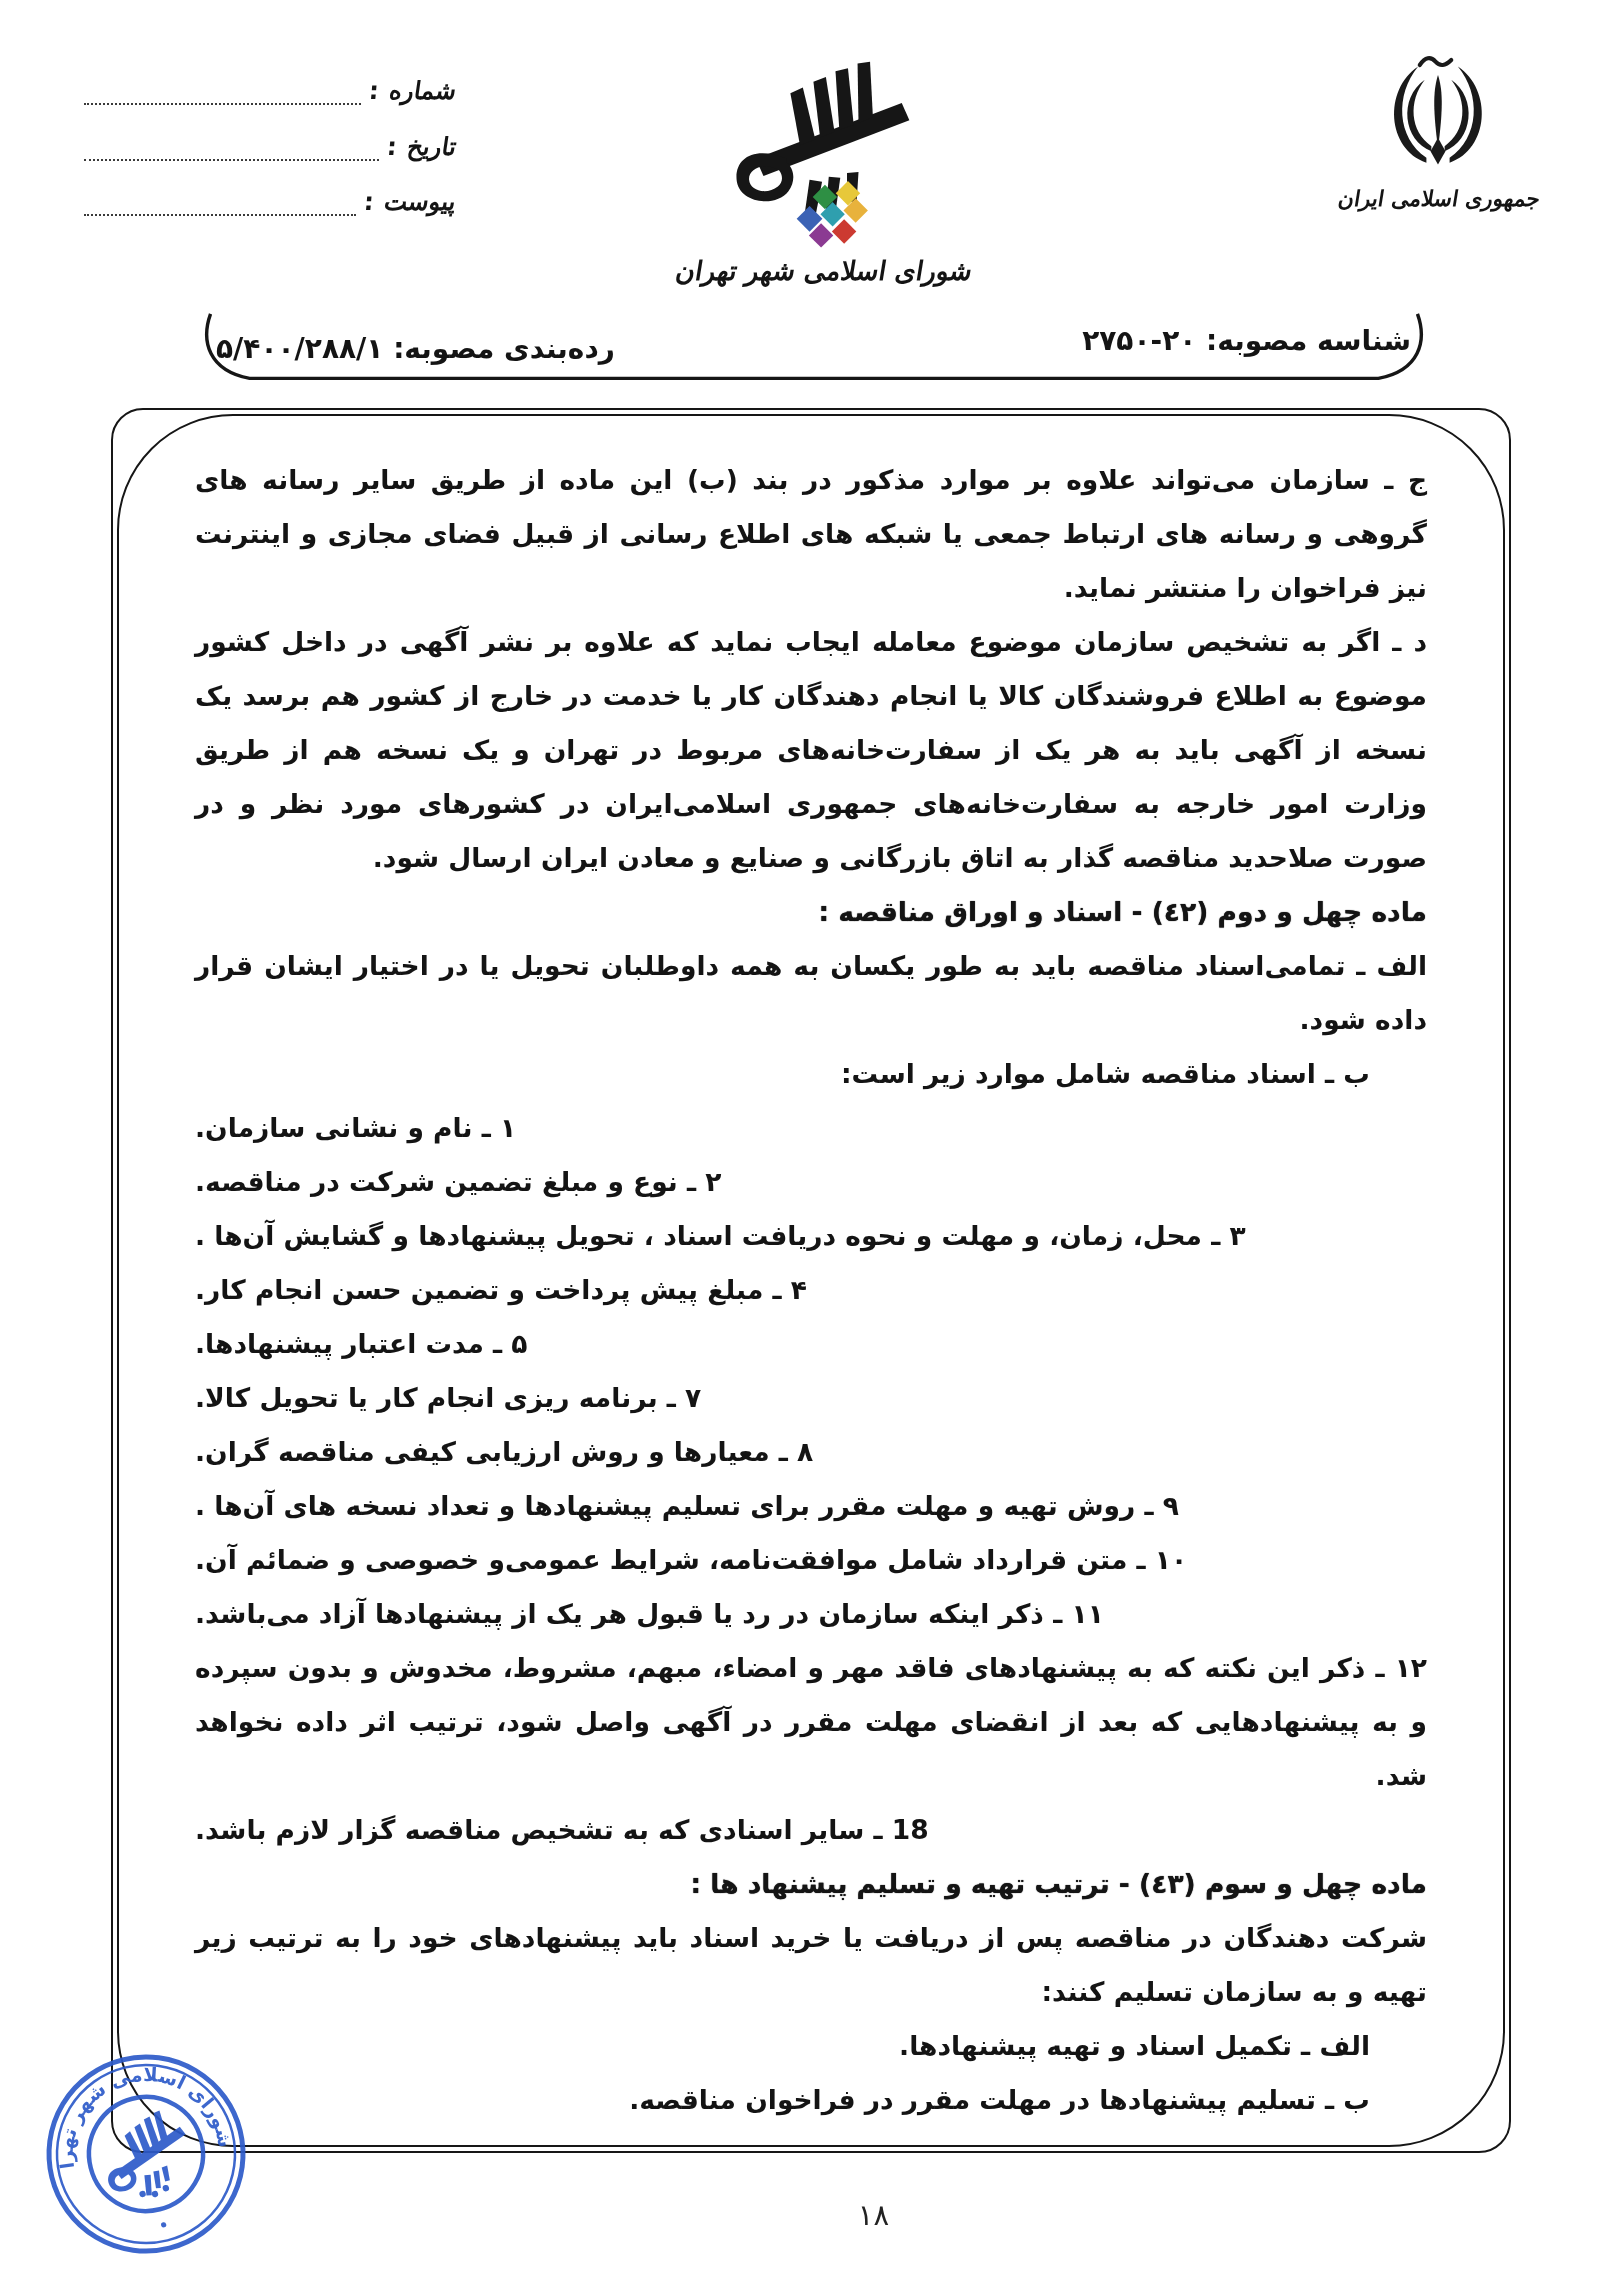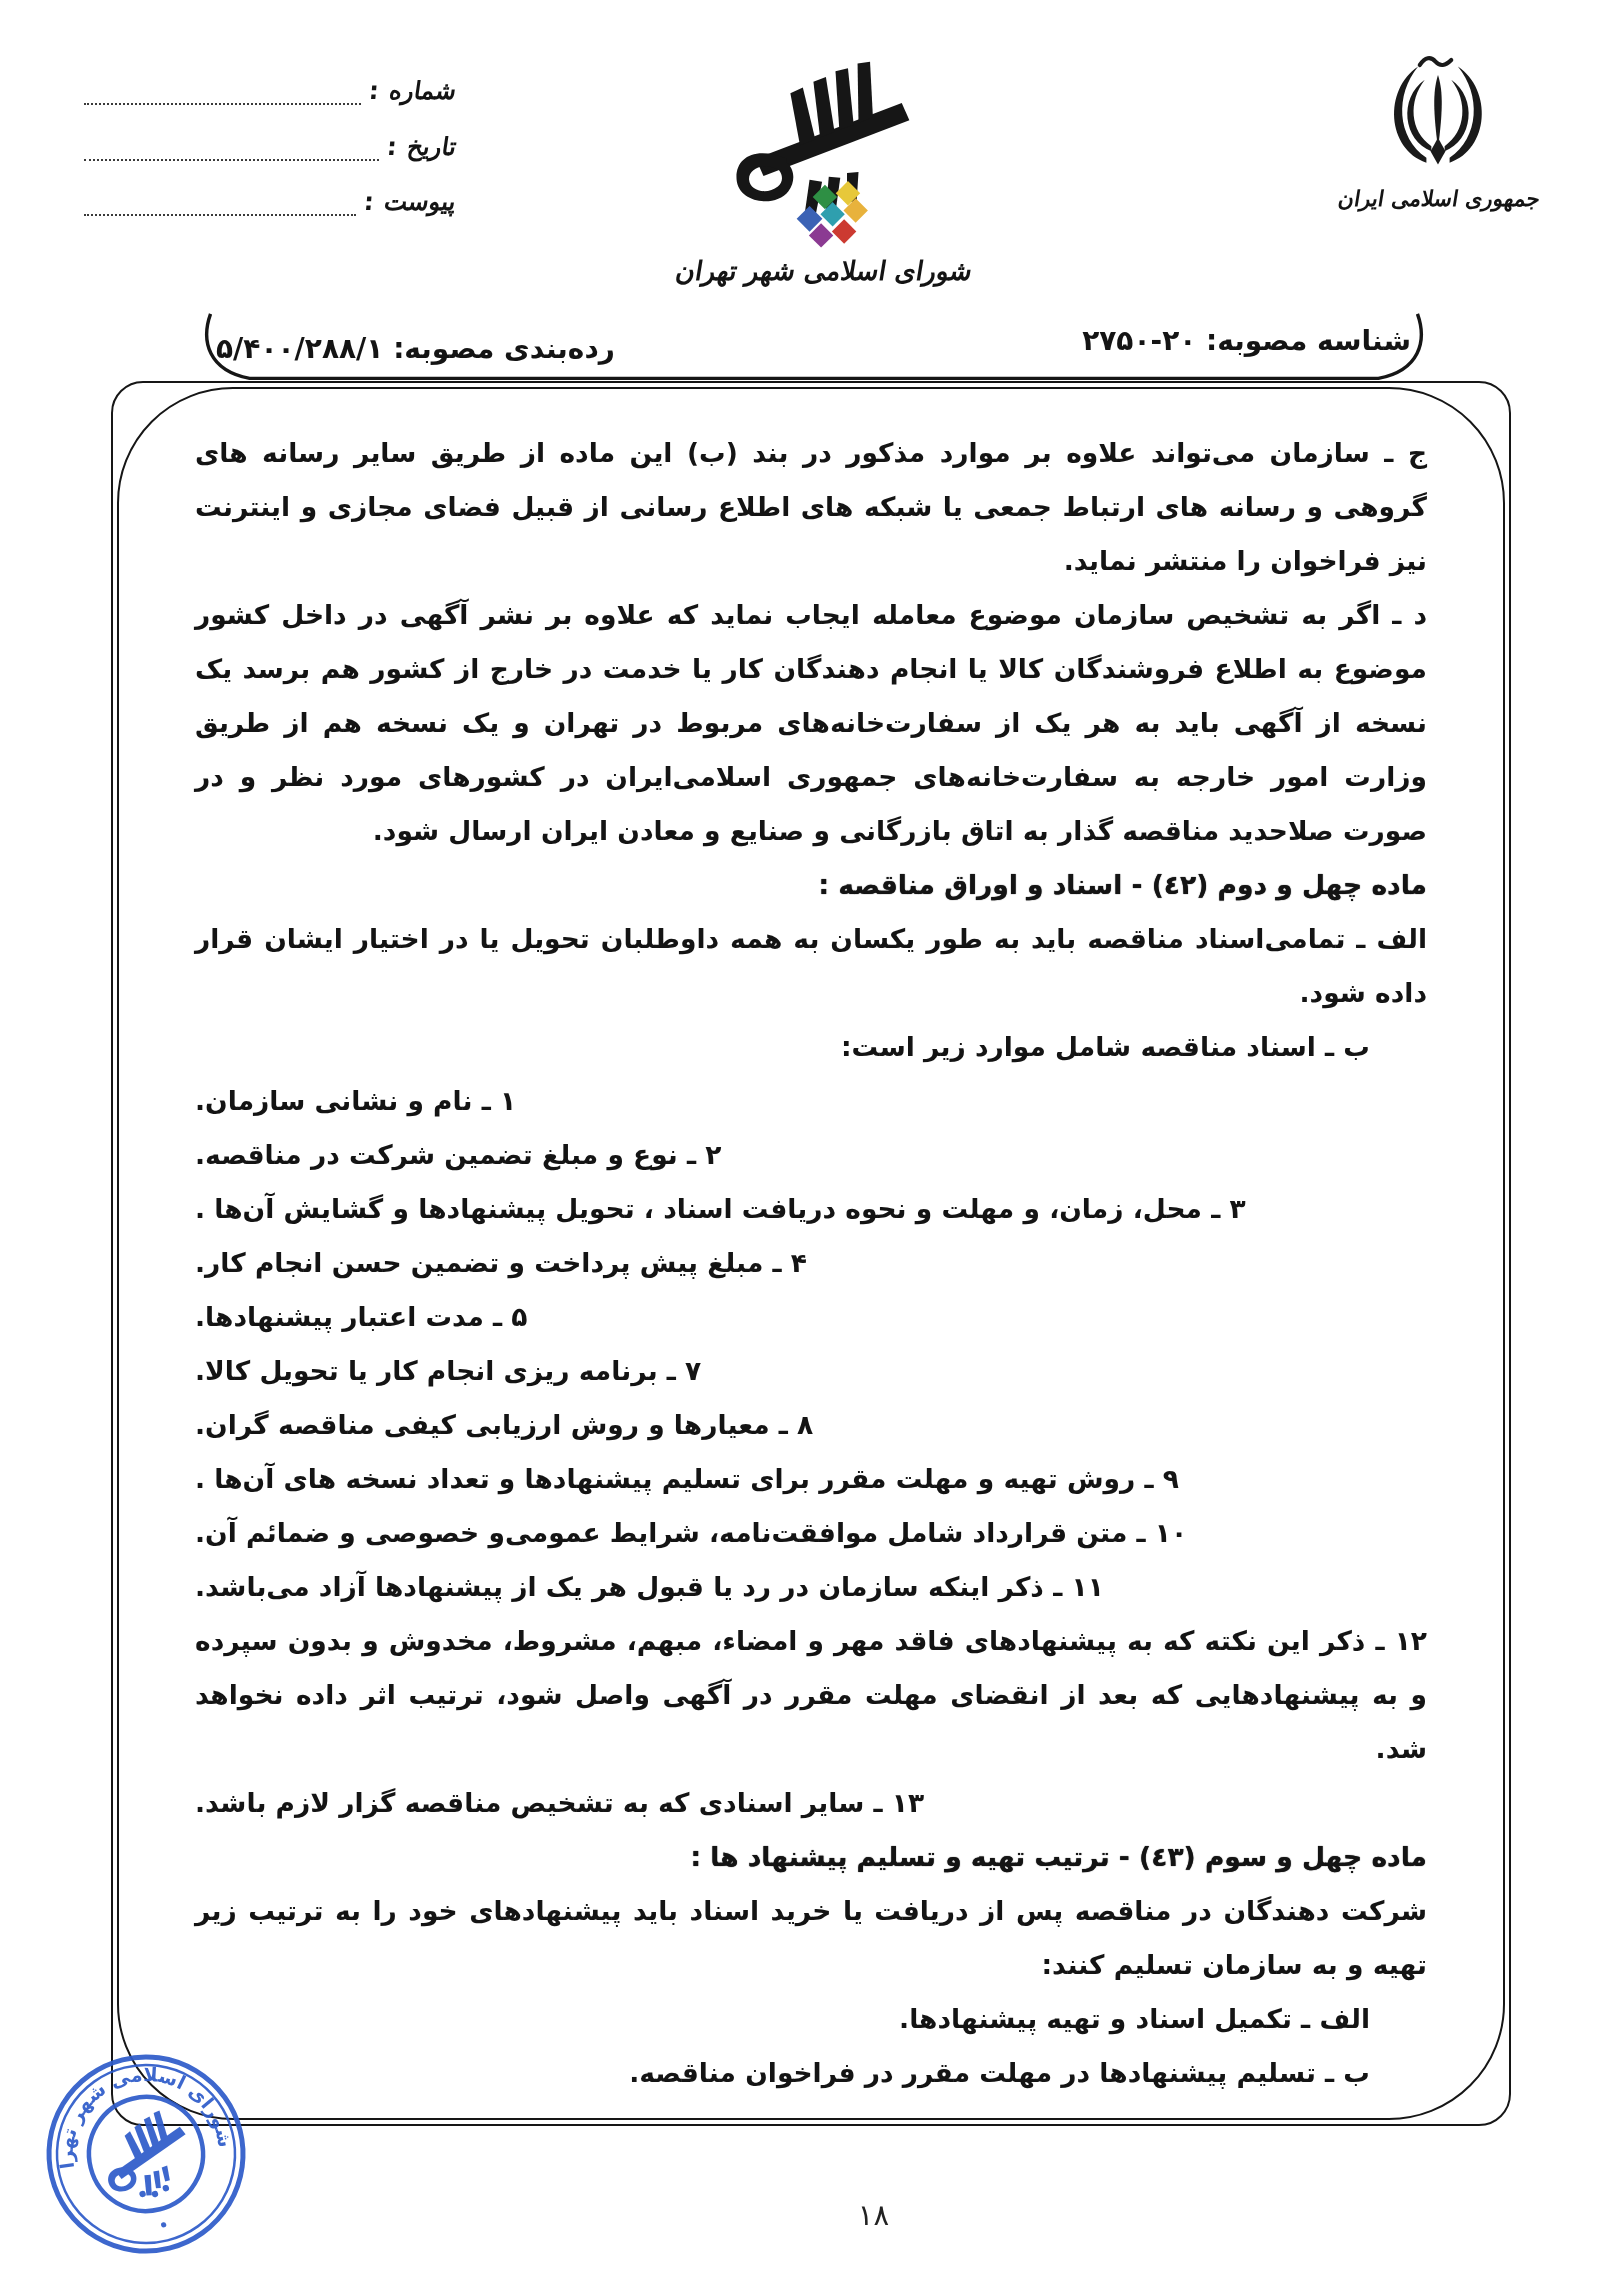--- a/index.html
+++ b/index.html
@@ -20,21 +20,21 @@
   .logo-caption{font-size:26.5px;font-weight:bold;font-style:italic;margin-top:2px;white-space:nowrap;transform:skewX(5deg);}
   
   .emblem-block{position:absolute;left:1325px;top:51px;width:225px;text-align:center;}
   .emblem-block svg{display:block;margin:0 auto;}
   .emblem-caption{font-size:21.6px;font-weight:bold;font-style:italic;margin-top:5.9px;white-space:nowrap;transform:skewX(5deg);}
   
   .meta-approval{position:absolute;top:324px;right:210px;font-size:28px;font-weight:bold;white-space:nowrap;}
   .meta-class{position:absolute;top:332px;left:216px;font-size:28px;font-weight:bold;white-space:nowrap;direction:rtl;}
   .divider-svg{position:absolute;left:199px;top:308px;}
   
-  .box{position:absolute;left:111px;top:381px;width:1396px;height:1741px;
+  .box{position:absolute;left:111px;top:408px;width:1396px;height:1741px;
        border:2.9px solid #161616;border-radius:32px;}
   .box-inner{position:absolute;inset:3.9px;border:2.9px solid #161616;border-radius:116px;pointer-events:none;}
   .body-text{position:absolute;left:82px;right:82px;top:43px;
        font-size:26.5px;font-weight:bold;line-height:54px;direction:rtl;}
   .bl{min-height:54px;}
   .para{text-align:justify;text-align-last:right;}
   .heading{text-align:right;text-shadow:0 0 1px #141414;}
   .indent1{text-align:right;margin-right:57px;}
   .indent2{text-align:left;margin-right:120px;}
   
@@ -134,21 +134,21 @@
         <div class="bl indent2">۲ ـ نوع و مبلغ تضمین شرکت در مناقصه.</div>
         <div class="bl indent2">۳ ـ محل، زمان، و مهلت و نحوه دریافت اسناد ، تحویل پیشنهادها و گشایش آن‌ها .</div>
         <div class="bl indent2">۴ ـ مبلغ پیش پرداخت و تضمین حسن انجام کار.</div>
         <div class="bl indent2">۵ ـ مدت اعتبار پیشنهادها.</div>
         <div class="bl indent2">۷ ـ برنامه ریزی انجام کار یا تحویل کالا.</div>
         <div class="bl indent2">۸ ـ معیارها و روش ارزیابی کیفی مناقصه گران.</div>
         <div class="bl indent2">۹ ـ روش تهیه و مهلت مقرر برای تسلیم پیشنهادها و تعداد نسخه های آن‌ها .</div>
         <div class="bl indent2">۱۰ ـ متن قرارداد شامل موافقت‌نامه، شرایط عمومی‌و خصوصی و ضمائم آن.</div>
         <div class="bl indent2">۱۱ ـ ذکر اینکه سازمان در رد یا قبول هر یک از پیشنهادها آزاد می‌باشد.</div>
         <div class="bl para">۱۲ ـ ذکر این نکته که به پیشنهادهای فاقد مهر و امضاء، مبهم، مشروط، مخدوش و بدون سپرده و به پیشنهادهایی که بعد از انقضای مهلت مقرر در آگهی واصل شود، ترتیب اثر داده نخواهد شد.</div>
-        <div class="bl indent2">۱۳ ـ سایر اسنادی که به تشخیص مناقصه گزار لازم باشد.</div>
+        <div class="bl indent2">18 ـ سایر اسنادی که به تشخیص مناقصه گزار لازم باشد.</div>
         <div class="bl heading">ماده چهل و سوم (٤٣) - ترتیب تهیه و تسلیم پیشنهاد ها :</div>
         <div class="bl para">شرکت دهندگان در مناقصه پس از دریافت یا خرید اسناد باید پیشنهادهای خود را به ترتیب زیر تهیه و به سازمان تسلیم کنند:</div>
         <div class="bl indent1">الف ـ تکمیل اسناد و تهیه پیشنهادها.</div>
         <div class="bl indent1">ب ـ تسلیم پیشنهادها در مهلت مقرر در فراخوان مناقصه.</div>
       </div>
   </div>
 
   <div class="stamp">
     <svg width="210" height="214" viewBox="0 0 210 210">
       <g class="stamp-ink" style="color:var(--stamp-blue,#2d5bc9)">

